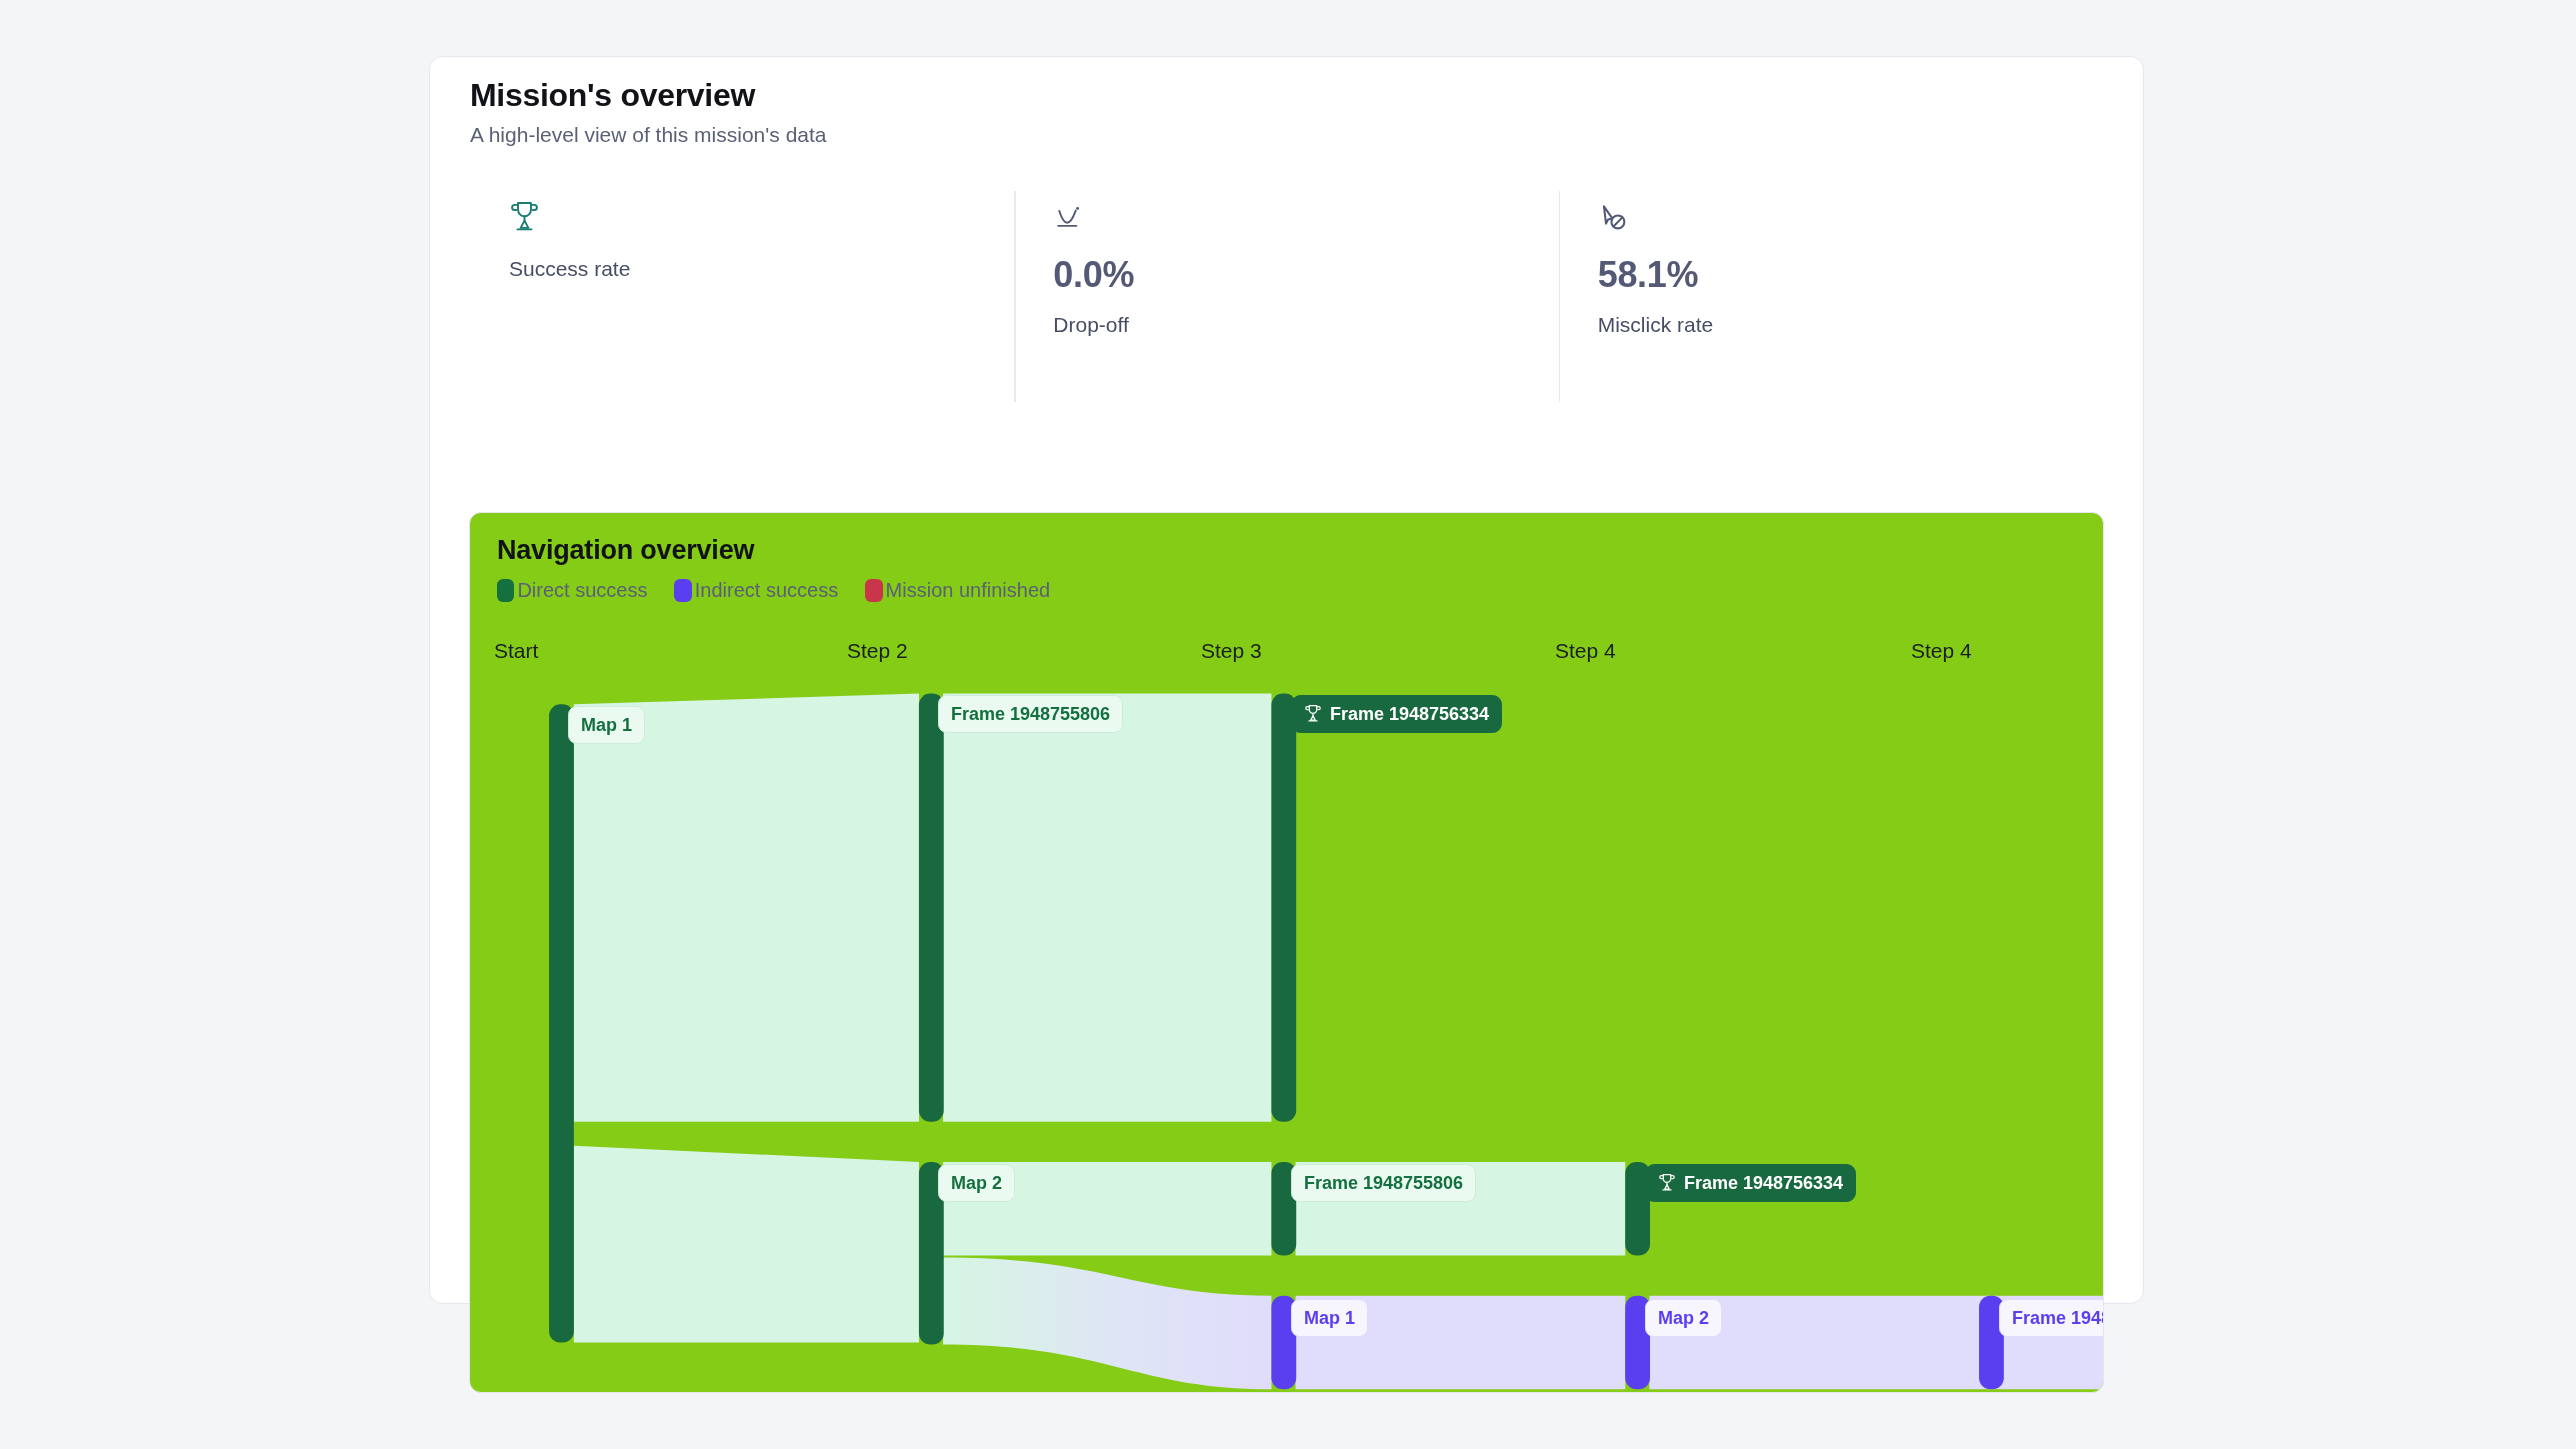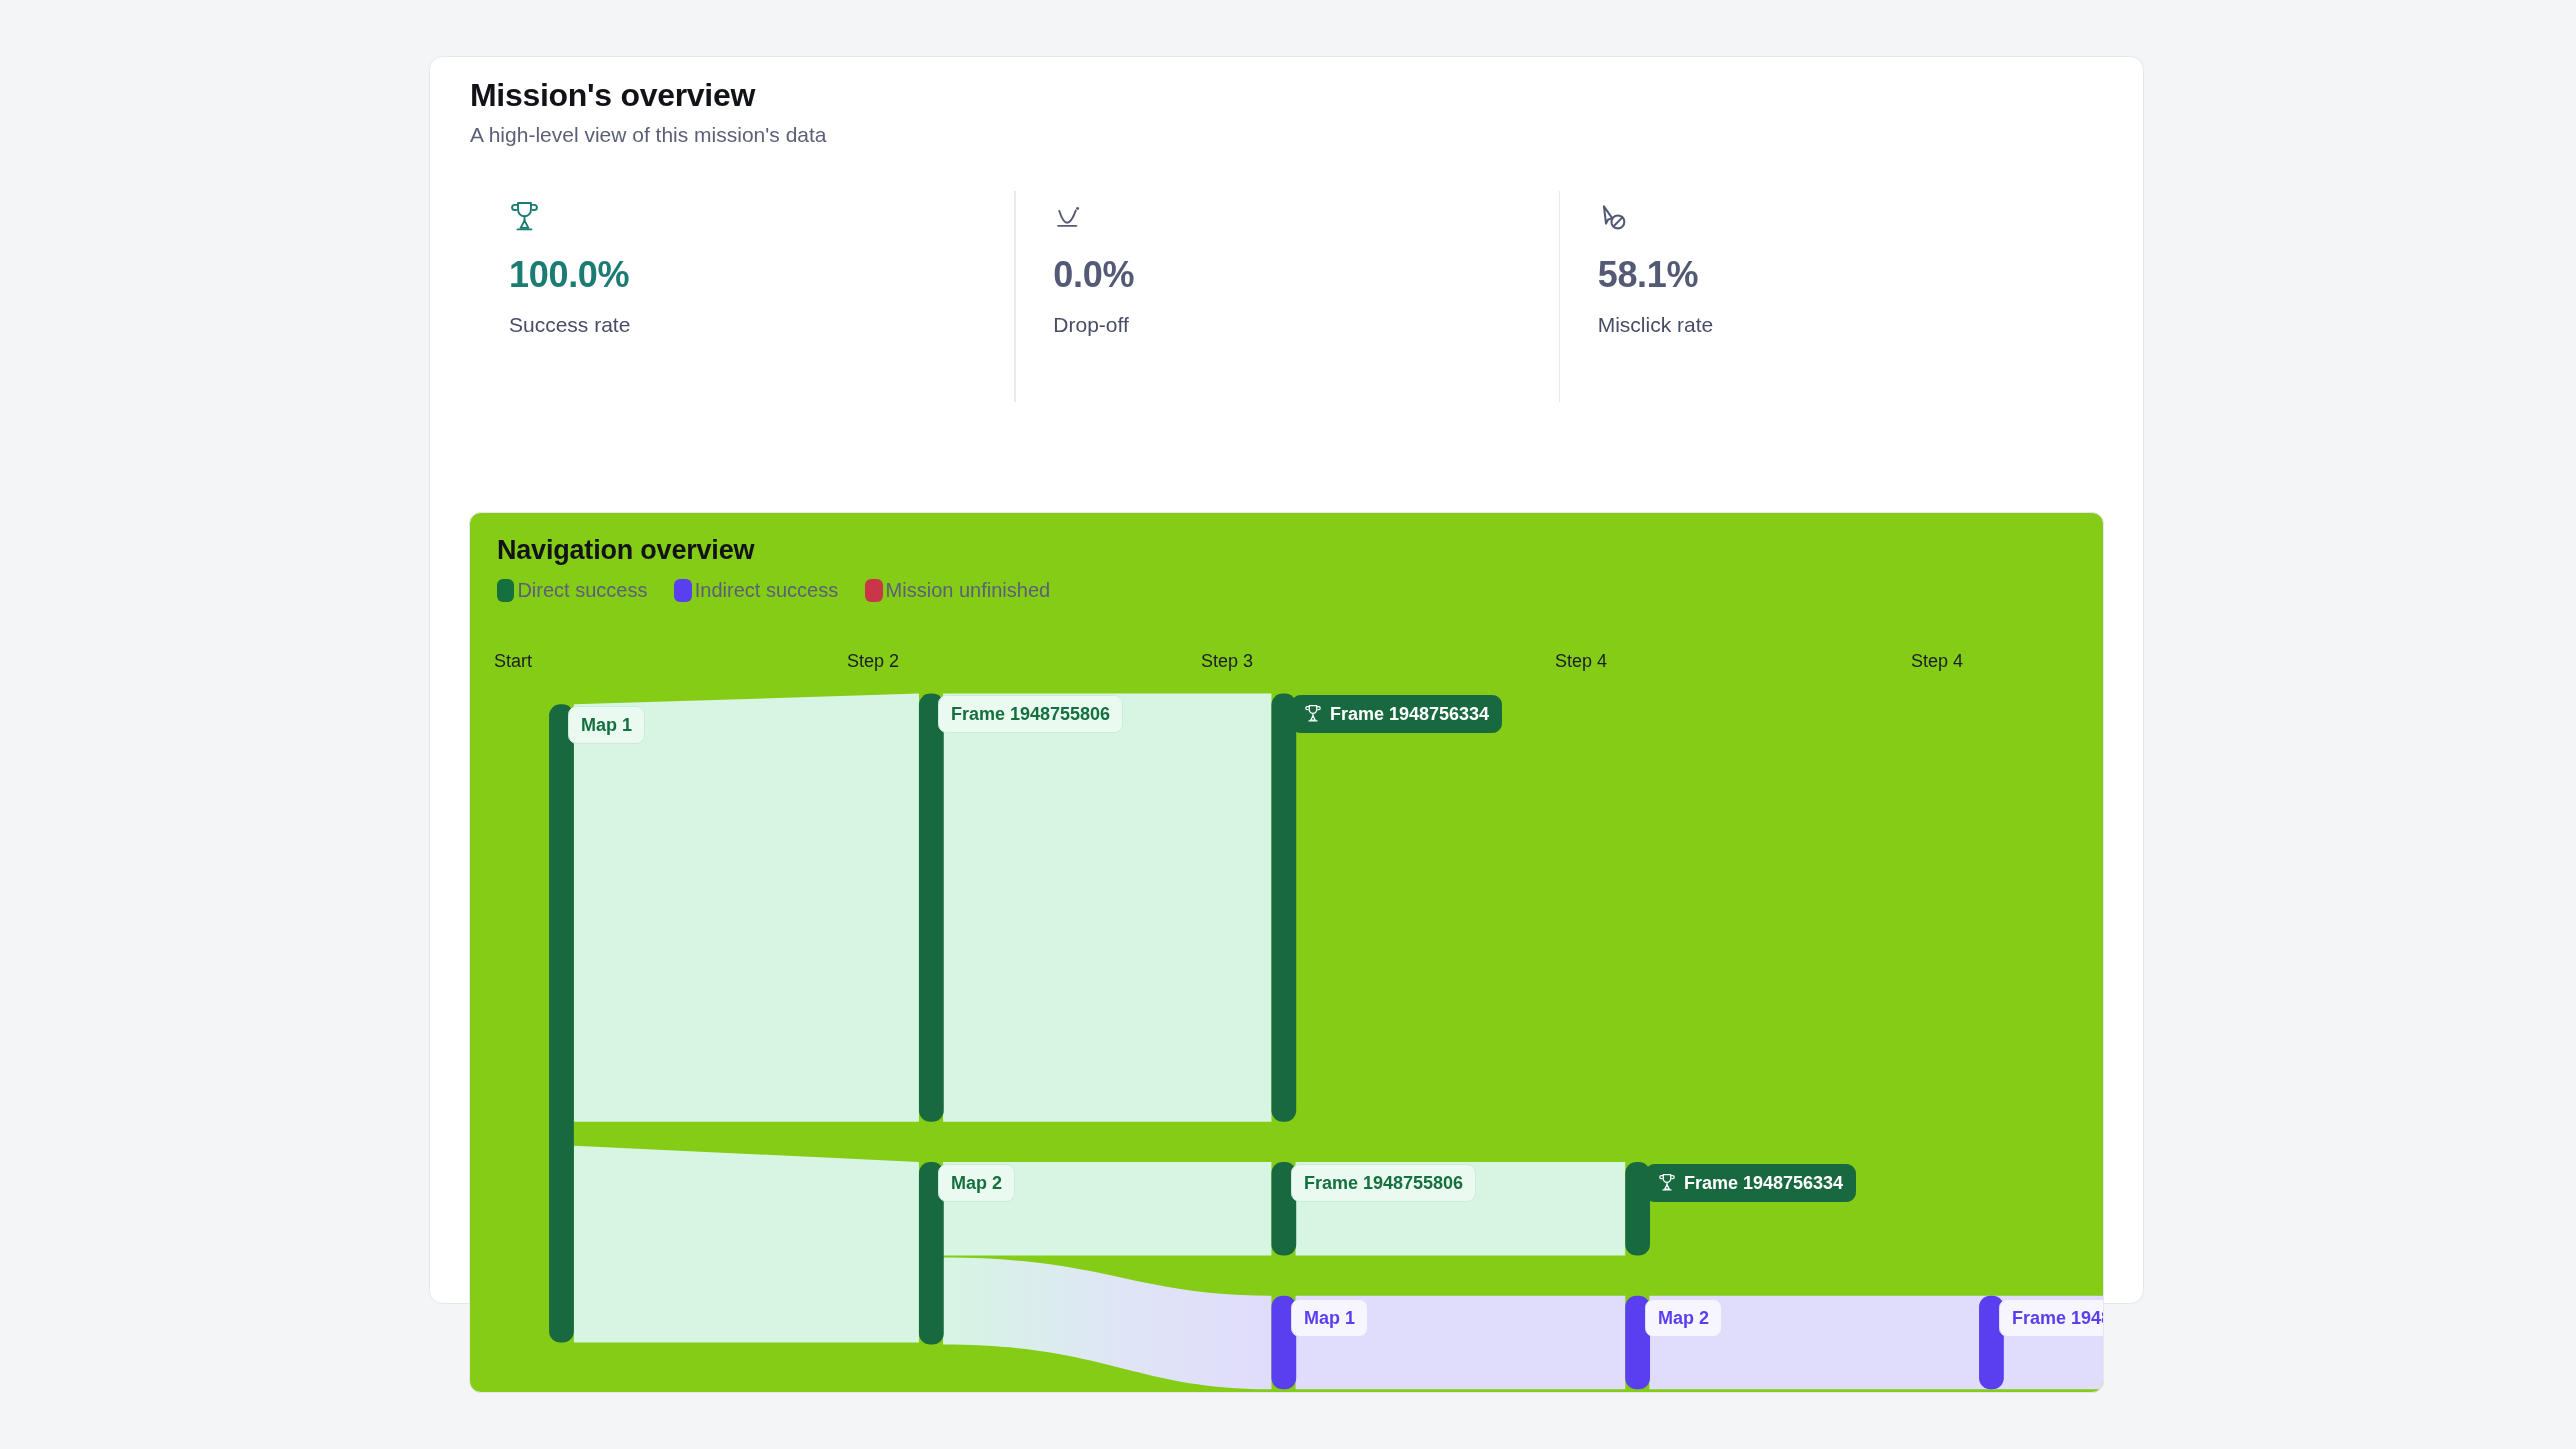--- a/index.html
+++ b/index.html
@@ -84,22 +84,22 @@
   }
   .legend-item { display: flex; align-items: flex-end; gap: 3px; }
   .legend-swatch {
     width: 17.4px; height: 23px; border-radius: 6px; display: block;
   }
   .legend-label { font-size: 20px; color: #5b6077; }
 
   
   .steps-row { position: absolute; left: 0; top: 126px; width: 100%; height: 34px; }
   .step-head {
-    position: absolute; top: 12px;
-    font-size: 18px; font-weight: 400; color: #1c1e26;
+    position: absolute; top: 0;
+    font-size: 21px; font-weight: 400; color: #1c1e26;
     white-space: nowrap;
   }
 
   
   .sankey { position: absolute; left: 0; top: 0; width: 100%; height: 100%; }
   .sankey svg { display: block; width: 100%; height: 100%; }
 
   
   .chip {
     position: absolute;
@@ -138,21 +138,20 @@
         <div class="kpi-icon">
           <svg width="31" height="34" viewBox="0 0 24 26" fill="none" stroke="#1a7c72" stroke-width="1.5" stroke-linecap="round" stroke-linejoin="round">
             <path d="M7 2.2h10v5.2a5 5 0 0 1-10 0z"></path>
             <path d="M7 3.6H4.4a2 2 0 0 0 0 4H5.6"></path>
             <path d="M17 3.6h2.6a2 2 0 0 1 0 4H18.4"></path>
             <path d="M12 12.4v3.4"></path>
             <path d="M12 15.8l-3 5.6h6z"></path>
             <path d="M6.6 22.6h10.8"></path>
           </svg>
         </div>
-        <div class="kpi-value teal">100.0%</div>
         <div class="kpi-label">Success rate</div>
       </div>
 
       <div class="kpi">
         <div class="kpi-icon">
           <svg width="31" height="29.5" viewBox="0 0 24 24" fill="none" stroke="#545a75" stroke-width="1.6" stroke-linecap="round" stroke-linejoin="round">
             <path d="M4.5 6.5c2.2 6.6 4.2 9.6 6.4 9.6 2.4 0 4.6-3.4 7-9.9"></path>
             <circle cx="19.4" cy="4.4" r="1.2" fill="#545a75" stroke="none"></circle>
             <path d="M3.6 18.6h14.8"></path>
           </svg>

